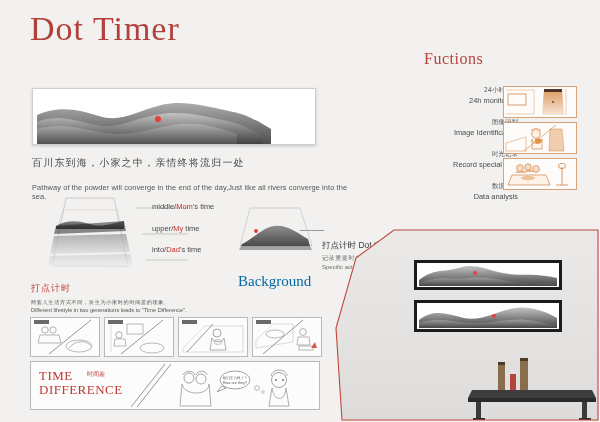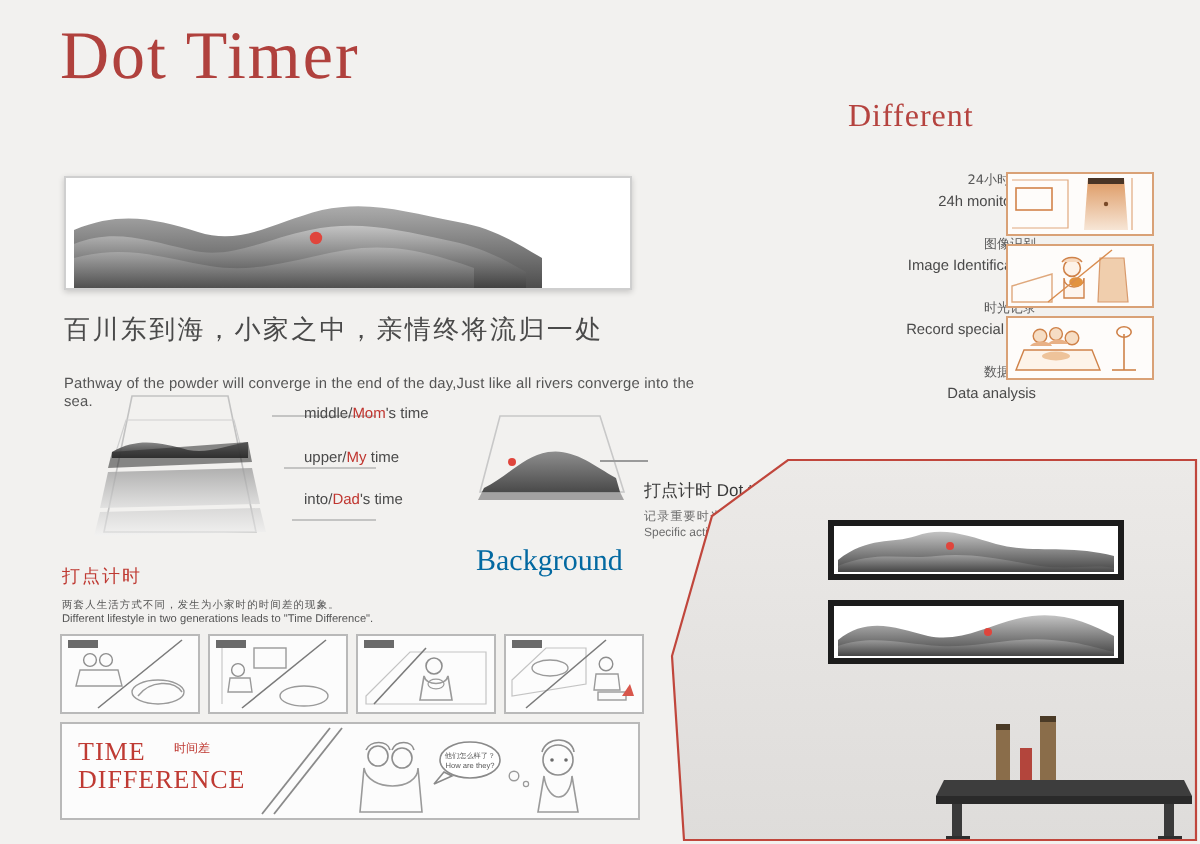--- a/index.html
+++ b/index.html
@@ -28,21 +28,21 @@
   
   .hero{
     position:absolute;left:32px;top:88px;width:282px;height:55px;
     background:#fdfdfd;border:1px solid #cfcfcf;
     box-shadow:0 1px 3px rgba(0,0,0,.18);overflow:hidden;
   }
   .hero svg{display:block;width:100%;height:100%;}
 
   
   .hero-caption{position:absolute;left:32px;top:156px;width:330px;}
-  .cap-cn{font-size:13px;color:#4a4a4a;letter-spacing:1.2px;font-family:"DejaVu Sans",sans-serif;}
+  .cap-cn{font-size:10px;color:#4a4a4a;letter-spacing:1.2px;font-family:"DejaVu Sans",sans-serif;}
   .cap-en{font-size:7.4px;color:#555;margin-top:13px;letter-spacing:.1px;}
 
   
   .layers{position:absolute;left:36px;top:196px;width:108px;height:76px;}
   .layers svg{display:block;}
   .layer-labels{position:absolute;left:152px;top:202px;width:130px;}
   .layer-labels div{font-size:7.5px;color:#4a4a4a;margin-bottom:12.5px;}
   .layer-labels .hl{color:#c0352f;}
   .lead-lines{position:absolute;left:110px;top:196px;width:80px;height:76px;}
 
@@ -204,21 +204,21 @@
       <circle cx="18" cy="25" r="2" fill="#e0453c"></circle>
     </svg>
   </div>
   <div class="sample-lead"></div>
   <div class="sample-label">
     <div class="t1"><span>打点计时</span> <span>Dot timer</span></div>
     <div class="t2">记录重要时光</div>
     <div class="t3">Specific  action  is  recorded</div>
   </div>
 
-  <div class="fuctions-title">Different</div>
+  <div class="fuctions-title">Fuctions</div>
 
   <div class="fn-list">
     <div class="fn-item">
       <div class="fn-cn">24小时监测</div>
       <div class="fn-en">24h monitoring</div>
     </div>
     <div class="fn-item">
       <div class="fn-cn">图像识别</div>
       <div class="fn-en">Image Identification</div>
     </div>

